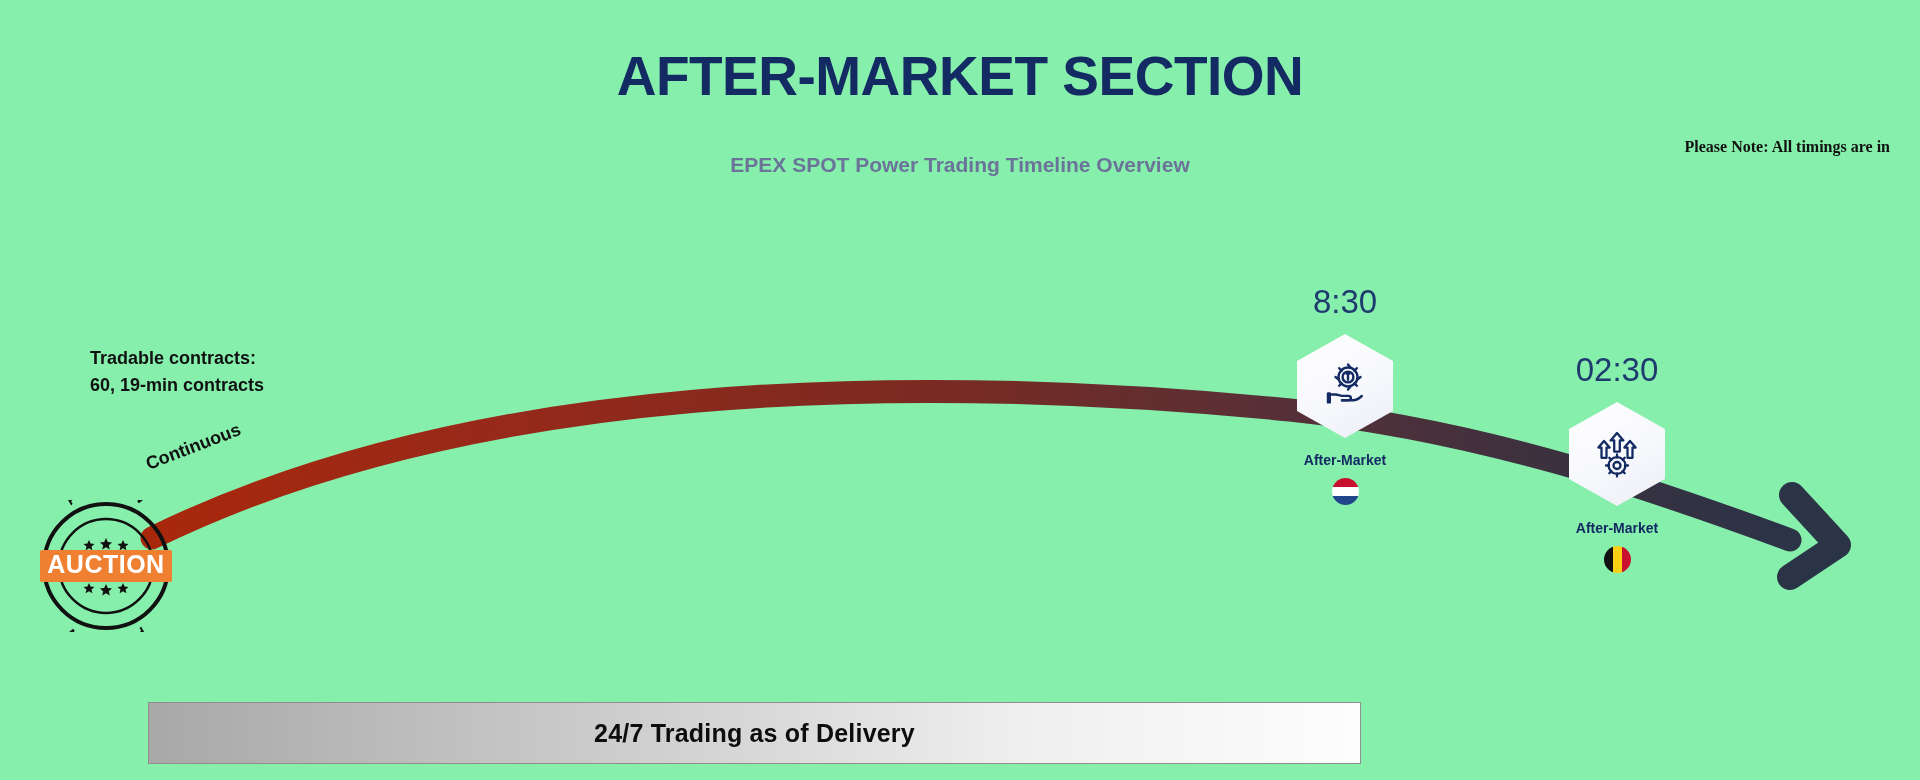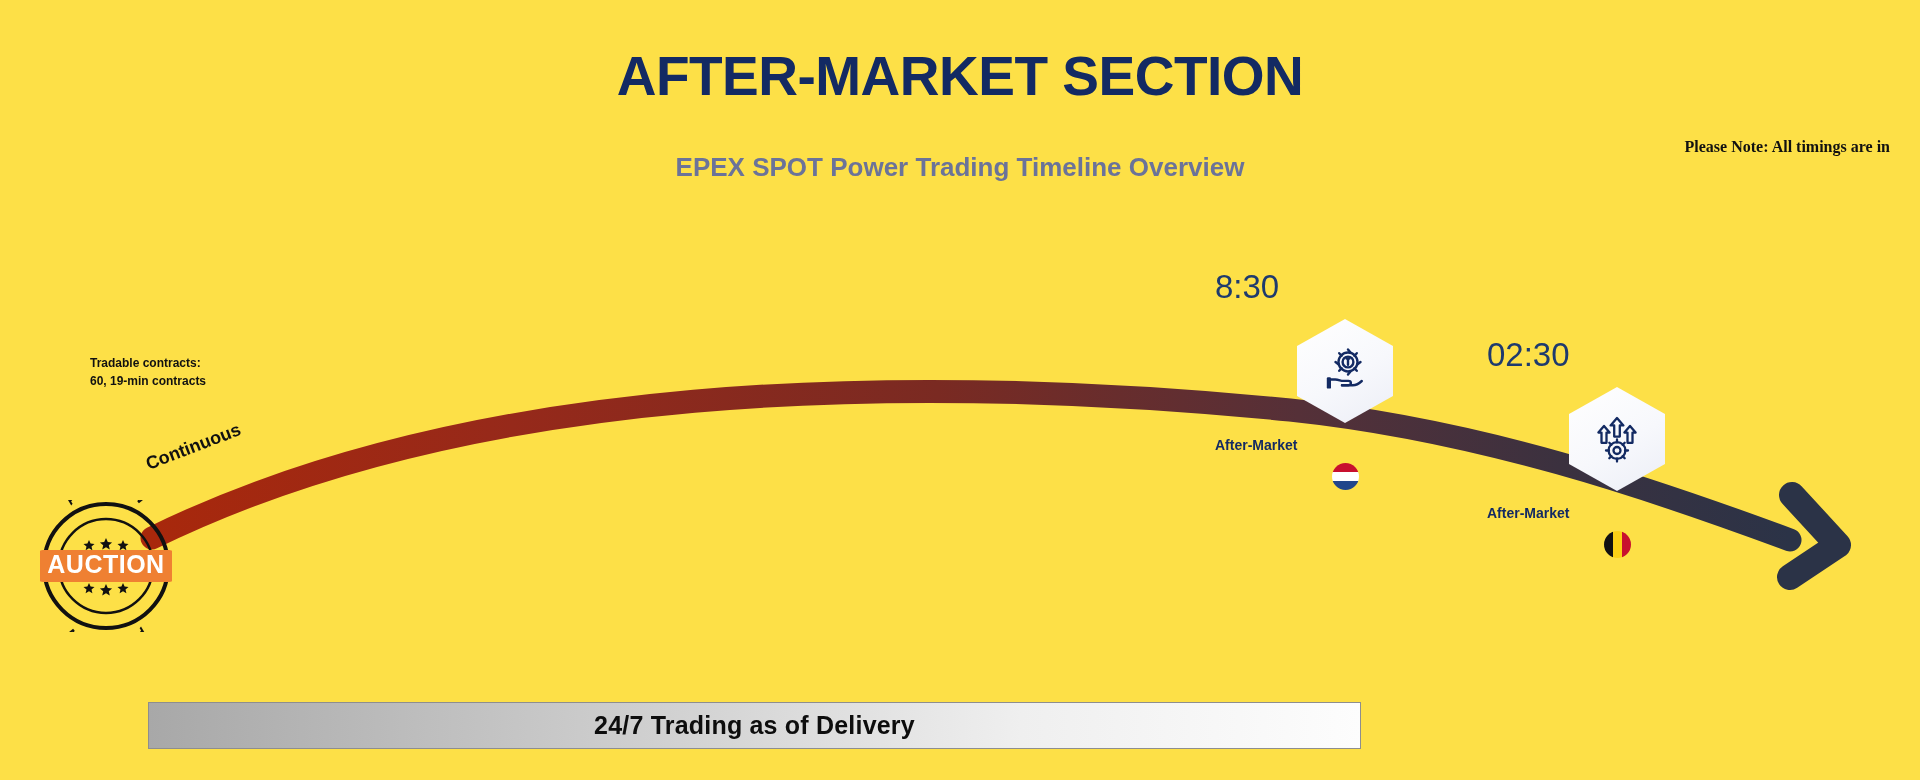--- a/index.html
+++ b/index.html
@@ -7,21 +7,21 @@
     width: 1920px;
     height: 780px;
     background: #ffffff;
     font-family: "Liberation Sans", sans-serif;
     overflow: hidden;
   }
   #stage {
     position: relative;
     width: 1920px;
     height: 780px;
-    background: #fde047;
+    background: #86efac;
   }
 
   
   #page-title {
     position: absolute;
     top: 48px;
     left: 0;
     width: 1920px;
     text-align: center;
     font-size: 55px;
@@ -29,21 +29,21 @@
     letter-spacing: -0.5px;
     color: #132a63;
     line-height: 1.05;
   }
   #page-subtitle {
     position: absolute;
     top: 152px;
     left: 0;
     width: 1920px;
     text-align: center;
-    font-size: 26px;
+    font-size: 21px;
     font-weight: 700;
     color: #6b7399;
     line-height: 1.2;
   }
   #note-block {
     position: absolute;
     top: 135px;
     right: 30px;
     width: 420px;
     text-align: right;
@@ -69,22 +69,22 @@
     left: 40px;
     top: 500px;
     width: 132px;
     height: 132px;
   }
 
   
   #tradable-note {
     position: absolute;
     left: 90px;
-    top: 354px;
-    font-size: 12px;
+    top: 345px;
+    font-size: 18px;
     font-weight: 700;
     color: #111111;
     line-height: 1.5;
     white-space: nowrap;
   }
   #continuous-label {
     position: absolute;
     left: 143px;
     top: 455px;
     font-size: 18px;
@@ -92,20 +92,22 @@
     color: #111111;
     transform: rotate(-21deg);
     transform-origin: left top;
     white-space: nowrap;
   }
 
   
   .milestone {
     position: absolute;
     width: 260px;
+    text-align: center;
+    margin-top: 15px;
   }
   .milestone-time {
     font-size: 33px;
     font-weight: 400;
     color: #1e3a6e;
     line-height: 1;
     margin-bottom: 16px;
   }
   .hex-wrap {
     position: relative;
@@ -151,21 +153,21 @@
 
   #milestone-nl { left: 1215px; top: 270px; }
   #milestone-be { left: 1487px; top: 338px; }
 
   
   #bottom-bar {
     position: absolute;
     left: 148px;
     top: 702px;
     width: 1213px;
-    height: 47px;
+    height: 62px;
     background: linear-gradient(90deg, #a8a8a8 0%, #bdbdbd 22%, #d6d6d6 48%, #efefef 72%, #fdfdfd 100%);
     border: 1px solid #8e8e8e;
     display: flex;
     align-items: center;
     justify-content: center;
   }
   #bottom-bar-label {
     font-size: 25px;
     font-weight: 700;
     color: #0d0d0d;

